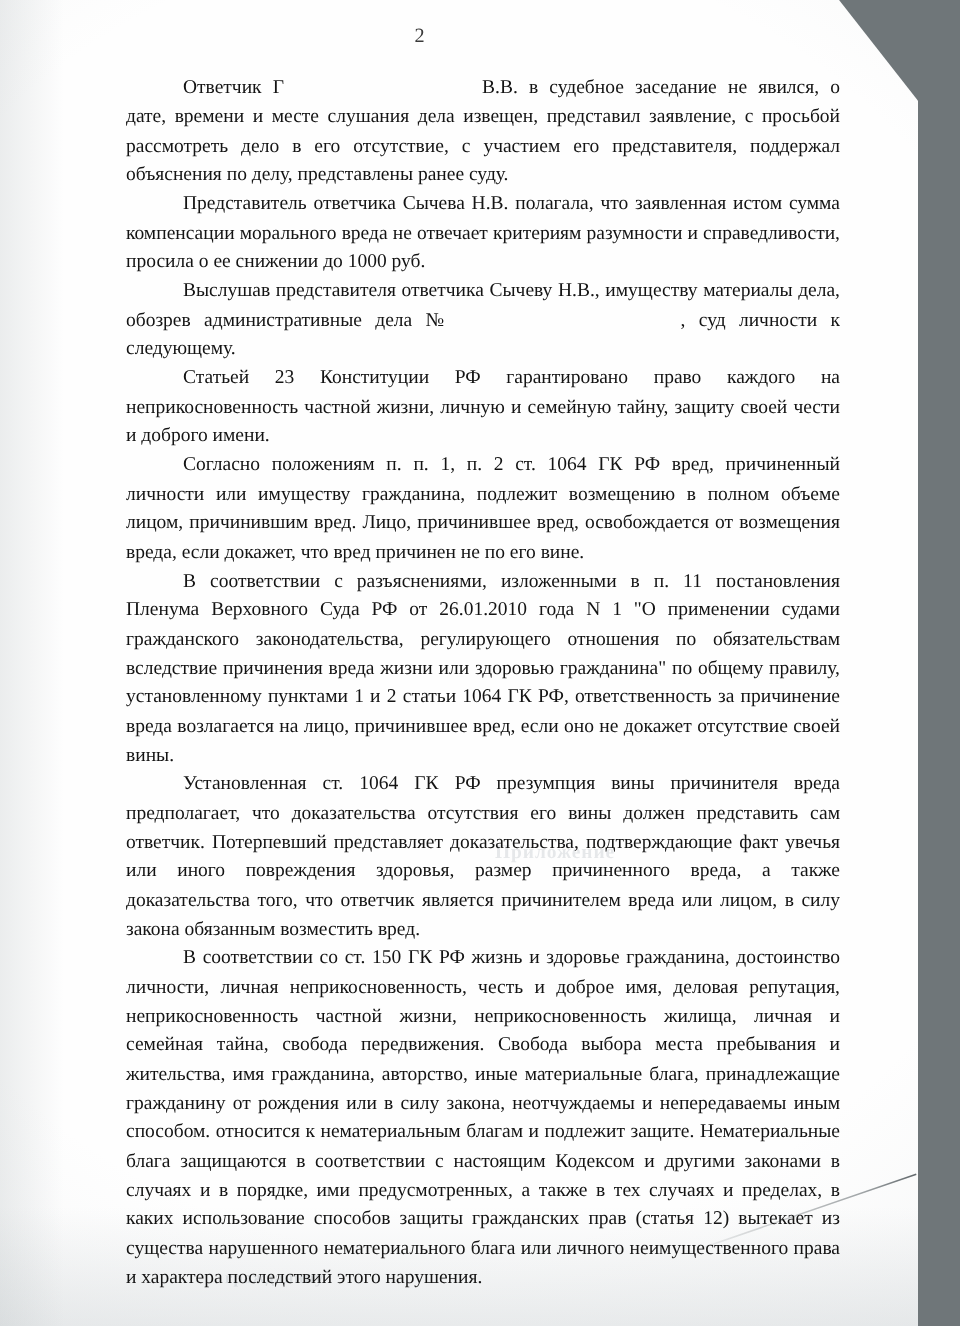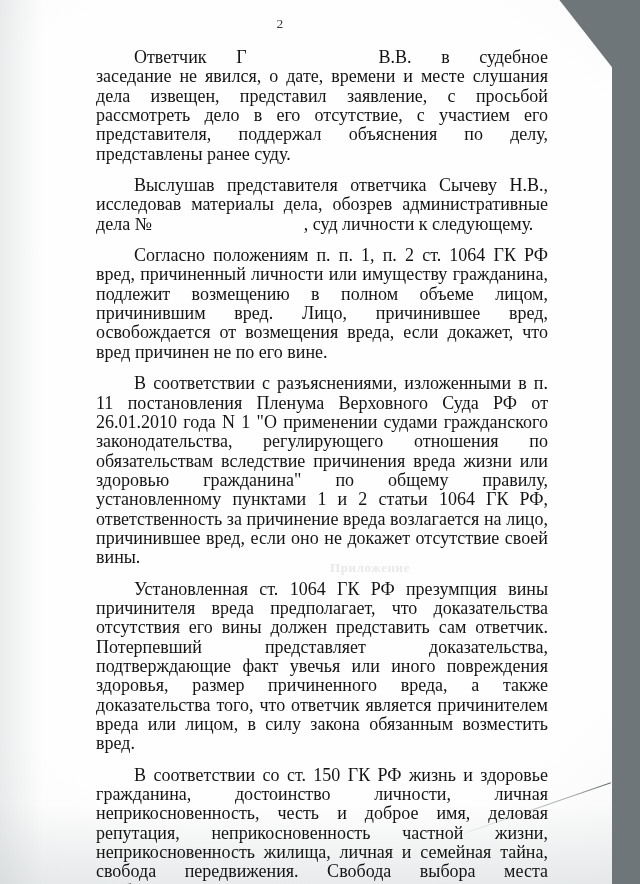--- a/index.html
+++ b/index.html
@@ -80,25 +80,25 @@
   .page-number {
     text-align: center;
     font-size: 13.5px;
     letter-spacing: .5px;
     margin: 0 0 16px 0;
     padding-right: 84px;
     color: #3a3a3a;
   }
 
   p.para {
-    margin: 12px;
+    margin: 0;
     text-align: justify;
     text-justify: inter-word;
     text-indent: 38px;
-    font-size: 18px;
+    font-size: 13px;
     line-height: 19.35px;
     color: #141414;
     hyphens: none;
   }
 
   
   .redacted {
     display: inline-block;
     background: transparent;
     vertical-align: baseline;
@@ -136,25 +136,31 @@
   <span class="bleed bleed-2">гражданину</span>
 
   <div class="text-block">
 
     <div class="page-number">2</div>
 
     <p class="para">
       <span>Ответчик Г</span><span class="redacted name-gap"></span><span>В.В. в судебное заседание не явился, о дате, времени и месте слушания дела извещен, представил заявление, с просьбой рассмотреть дело в его отсутствие, с участием его представителя, поддержал объяснения по делу, представлены ранее суду.</span>
     </p>
 
+    <p class="para">
+      <span>Представитель ответчика Сычева Н.В.  полагала, что заявленная истом сумма компенсации морального вреда не отвечает критериям разумности и справедливости, просила о ее снижении до 1000 руб.</span>
+    </p>
 
     <p class="para">
-      <span>Выслушав представителя ответчика Сычеву Н.В., исследовав материалы дела, обозрев административные дела №</span><span class="redacted case-gap"></span><span>, суд личности к следующему.</span>
+      <span>Выслушав представителя ответчика Сычеву Н.В., имуществу материалы дела, обозрев административные дела №</span><span class="redacted case-gap"></span><span>, суд личности к следующему.</span>
     </p>
 
+    <p class="para">
+      <span>Статьей 23 Конституции РФ гарантировано право каждого на неприкосновенность частной жизни, личную и семейную тайну, защиту своей чести и доброго имени.</span>
+    </p>
 
     <p class="para">
       <span>Согласно положениям п. п. 1, п. 2 ст. 1064 ГК РФ вред, причиненный личности или имуществу гражданина, подлежит возмещению в полном объеме лицом, причинившим вред. Лицо, причинившее вред, освобождается от возмещения вреда, если докажет, что вред причинен не по его вине.</span>
     </p>
 
     <p class="para">
       <span>В соответствии с разъяснениями, изложенными в п. 11 постановления Пленума Верховного Суда РФ от 26.01.2010 года N 1 "О применении судами гражданского законодательства, регулирующего отношения по обязательствам вследствие причинения вреда жизни или здоровью гражданина" по общему правилу, установленному пунктами 1 и 2 статьи 1064 ГК РФ, ответственность за причинение вреда возлагается на лицо, причинившее вред, если оно не докажет отсутствие своей вины.</span>
     </p>
 
     <p class="para">

